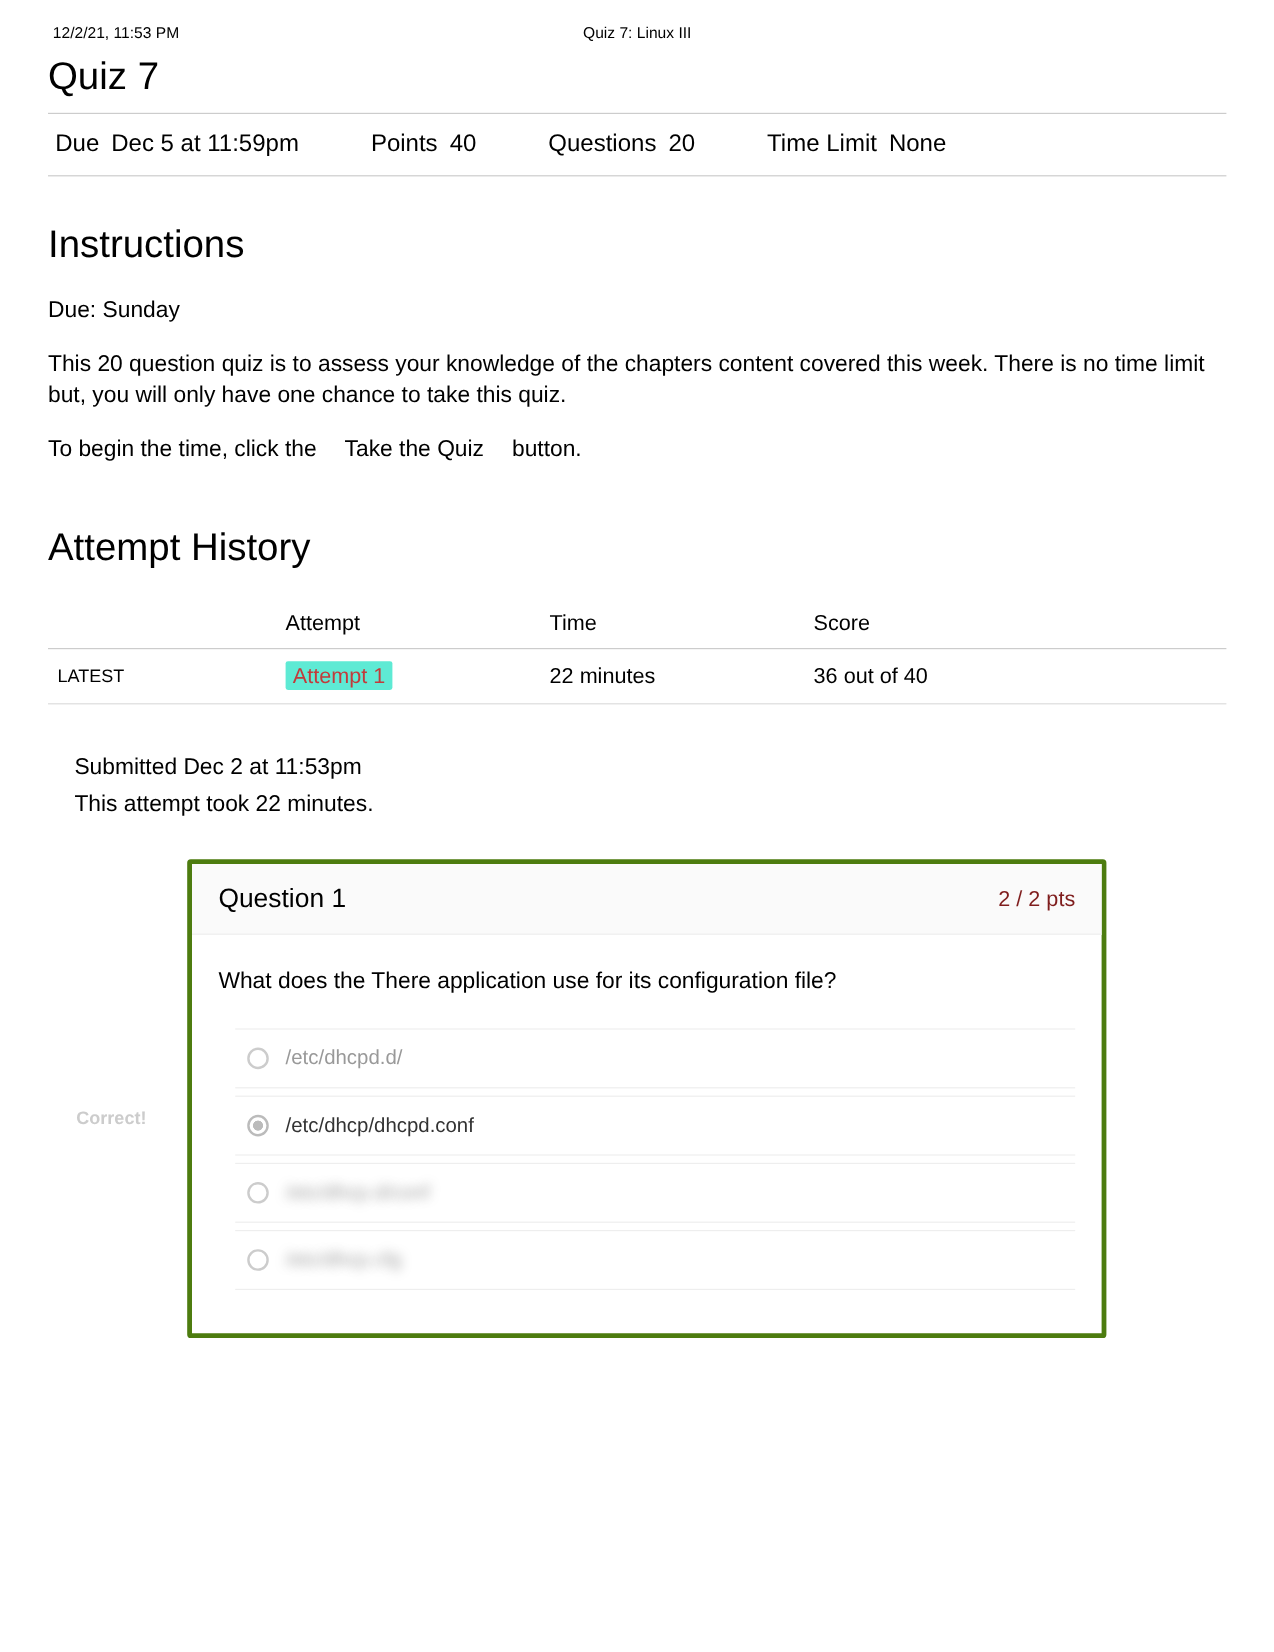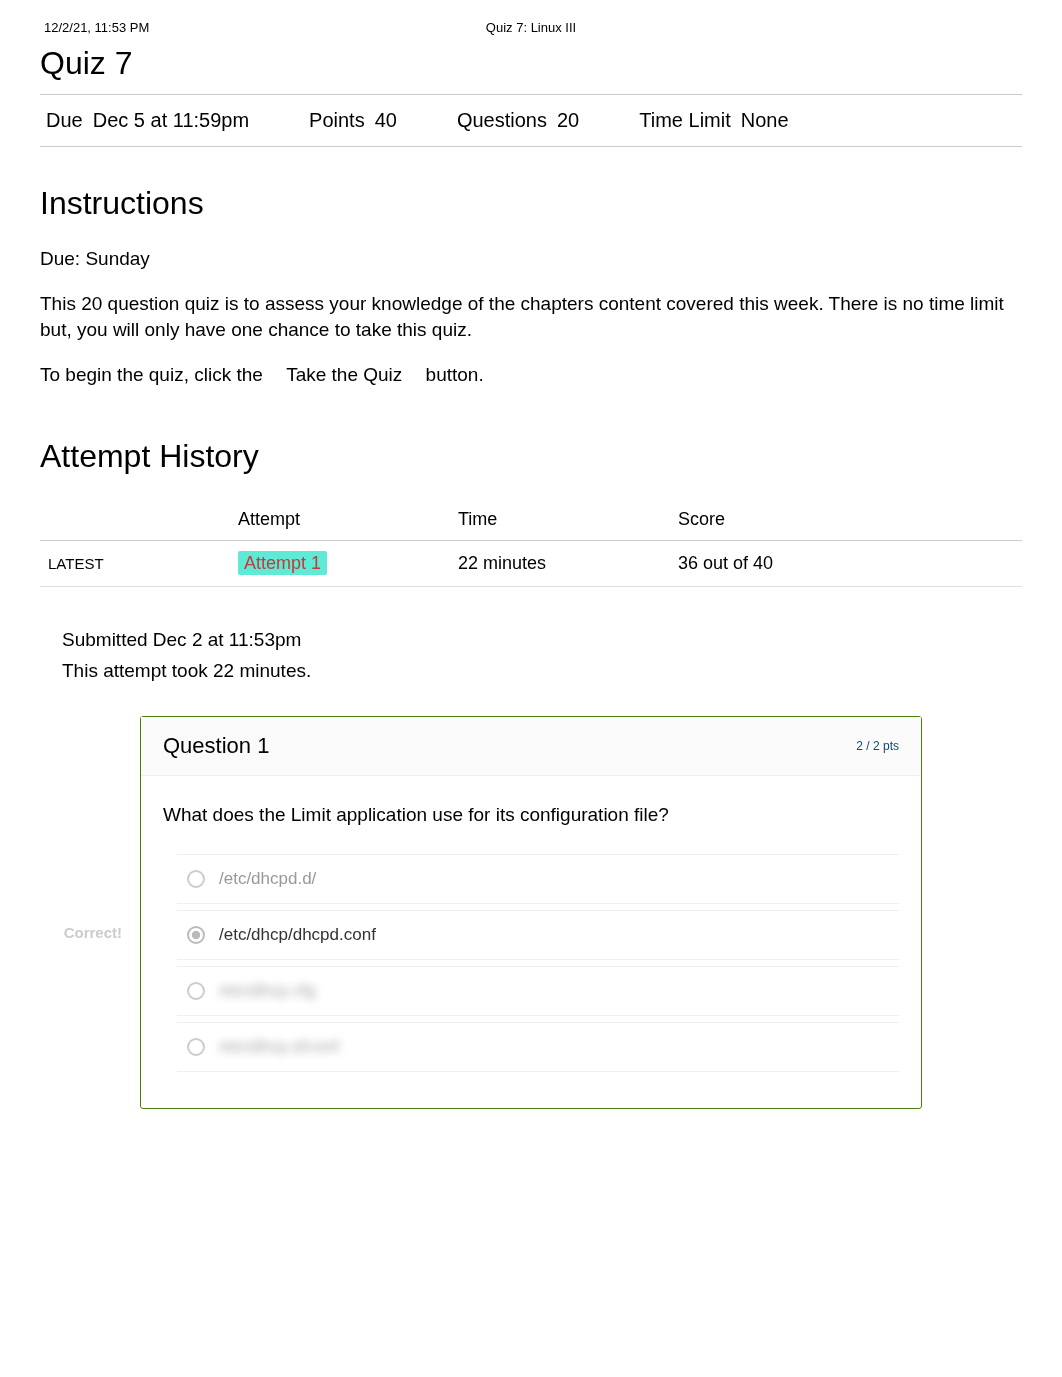--- a/index.html
+++ b/index.html
@@ -95,39 +95,40 @@
     .correct-label {
       position: absolute;
       top: 208px;
       right: 18px;
       font-size: 15px;
       color: #ccc;
       font-weight: 600;
     }
     .question-card {
       flex: 1;
-      border: 1px solid #4d7c0f;
+      border: 4px solid #4d7c0f;
       border-radius: 3px;
       margin-right: 100px;
+      margin-left: 16px;
     }
     .question-header {
       display: flex;
       justify-content: space-between;
       align-items: center;
       padding: 16px 22px;
       border-bottom: 1px solid #eee;
       background: #fafafa;
     }
     .question-header .q-title {
       font-size: 22px;
       font-weight: 400;
     }
     .question-header .q-points {
-      font-size: 12px;
-      color: #0c4a6e;
+      font-size: 18px;
+      color: #7f1d1d;
     }
     .question-body {
       padding: 28px 22px 30px 22px;
     }
     .question-text {
       font-size: 19px;
       margin-bottom: 28px;
     }
     .answer-row {
       display: flex;
@@ -184,21 +185,21 @@
   <div class="meta-item">
     <span class="label">Time Limit</span><span>None</span>
   </div>
 </div>
 
 <div class="instructions">
   <h2>Instructions</h2>
   <p>Due: Sunday</p>
   <p>This 20 question quiz is to assess your knowledge of the chapters content covered this week. There is no time limit but, you will only have one chance to take this quiz.</p>
   <p>
-    <span>To begin the quiz, click the </span><span class="take-quiz">Take the Quiz</span><span> button.</span>
+    <span>To begin the time, click the </span><span class="take-quiz">Take the Quiz</span><span> button.</span>
   </p>
 </div>
 
 <div class="attempt-history">
   <h2>Attempt History</h2>
   <table class="history">
     <thead>
       <tr>
         <th style="width:190px"></th>
         <th style="width:220px">Attempt</th>
@@ -227,33 +228,33 @@
 <div class="question-wrapper">
   <div class="question-gutter">
     <div class="correct-label">Correct!</div>
   </div>
   <div class="question-card">
     <div class="question-header">
       <div class="q-title">Question 1</div>
       <div class="q-points">2 / 2 pts</div>
     </div>
     <div class="question-body">
-      <div class="question-text">What does the Limit application use for its configuration file?</div>
+      <div class="question-text">What does the There application use for its configuration file?</div>
 
       <div class="answer-row faded">
         <div class="radio"></div>
         <div class="ans-text">/etc/dhcpd.d/</div>
       </div>
       <div class="answer-row selected correct-ans">
         <div class="radio"></div>
         <div class="ans-text">/etc/dhcp/dhcpd.conf</div>
       </div>
       <div class="answer-row hidden-ans">
         <div class="radio"></div>
+        <div class="ans-text">/etc/dhcp.d/conf</div>
+      </div>
+      <div class="answer-row hidden-ans">
+        <div class="radio"></div>
         <div class="ans-text">/etc/dhcp.cfg</div>
       </div>
-      <div class="answer-row hidden-ans">
-        <div class="radio"></div>
-        <div class="ans-text">/etc/dhcp.d/conf</div>
-      </div>
     </div>
   </div>
 </div>
 
 </body></html>

